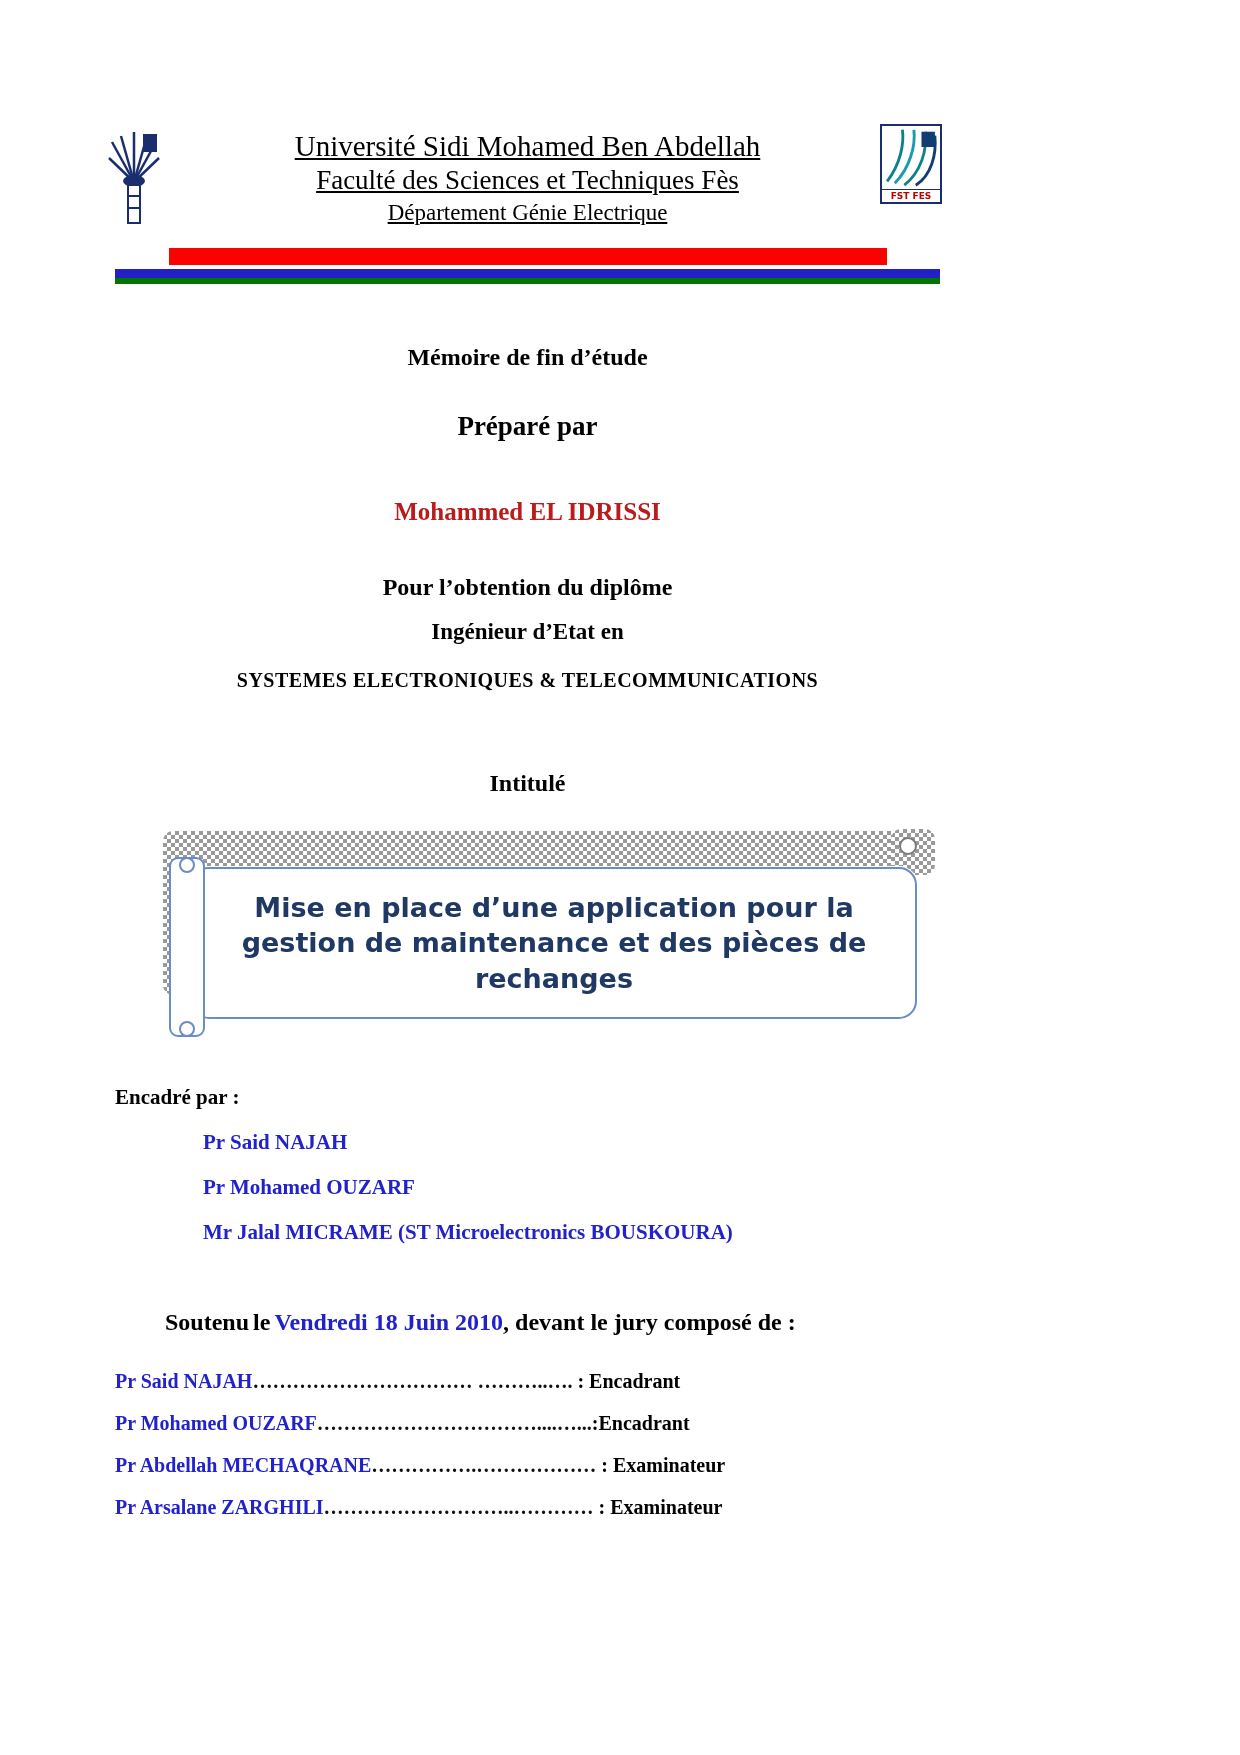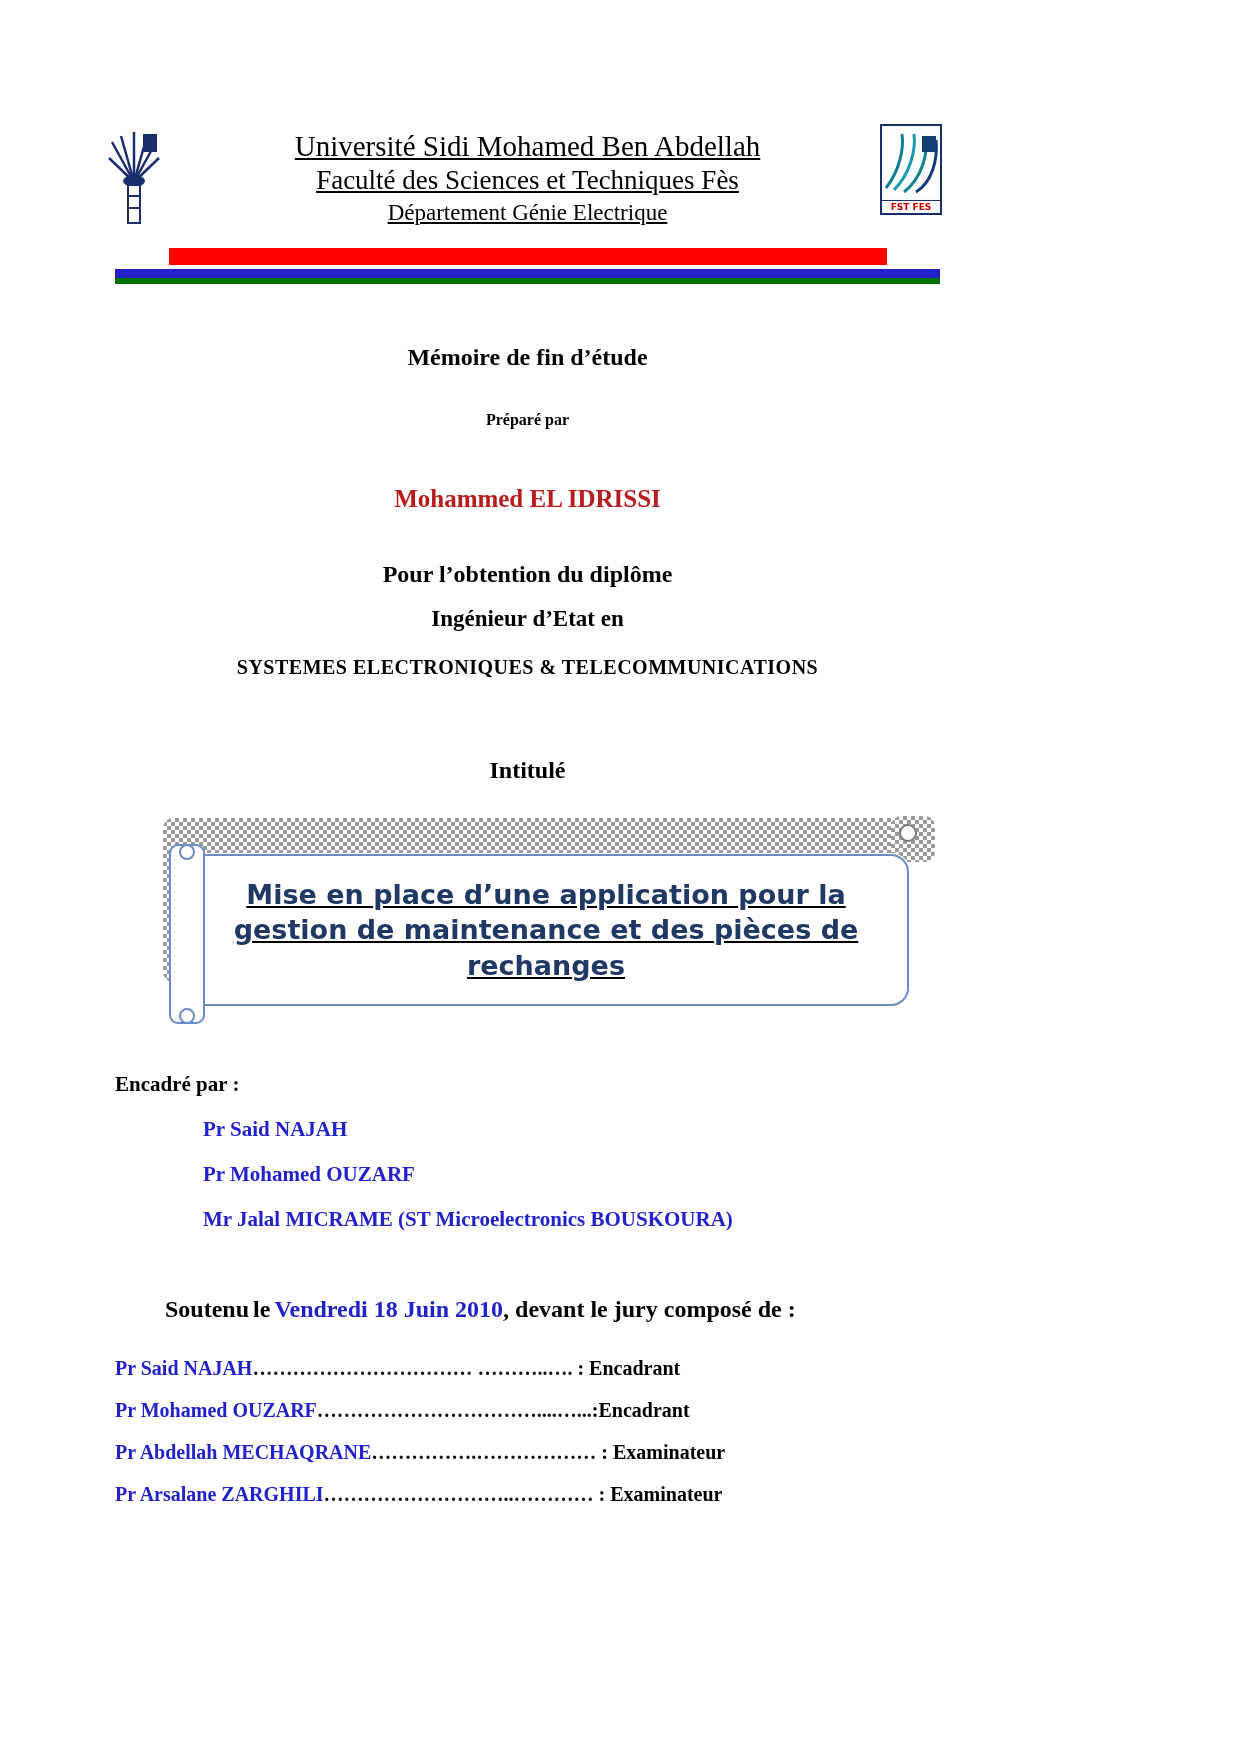--- a/index.html
+++ b/index.html
@@ -8,56 +8,56 @@
   .page { position:relative; width:1240px; height:1755px; background:#fff; overflow:hidden; }
   .content { position:absolute; left:115px; top:0; width:825px; }
 
   
   .header { position:relative; margin-top:128px; height:104px;text-decoration:underline; }
   .header-text { text-align:center; padding:0 70px; }
   .uni-name { font-size:29px; line-height:1.25; }
   .faculty  { font-size:27px; line-height:1.25; }
   .dept     { font-size:23px; line-height:1.3; }
   .logo-left { position:absolute; left:-8px; top:0; width:54px; height:102px; }
-  .logo-right { position:absolute; right:-2px; top:-4px; width:62px; height:91px;
+  .logo-right { position:absolute; right:-2px; top:-4px; width:62px; height:80px;
                 border:2px solid #1a2e6e; background:#fdfdfd; display:flex; flex-direction:column; }
   .logo-right svg { flex:1; width:100%; }
   .fst-caption { font-family:"DejaVu Sans", sans-serif; font-size:9px; font-weight:bold;
                  color:#c00000; text-align:center; line-height:12px; border-top:1px solid #1a2e6e; }
 
   
   .bar-red  { width:718px; height:17px; margin:16px auto 0 auto; background:#fd0000; }
   .bar-blue { width:825px; height:15px; margin-top:4px; background:#2320c8; border-bottom:6px solid #007500; }
 
   
   .center-col { text-align:center; font-weight:bold; }
   .memoire    { font-size:24px; margin-top:60px; }
-  .prepared   { font-size:16px; margin-top:40px; }
+  .prepared   { font-size:27px; margin-top:40px; }
   .author     { font-size:25px; margin-top:56px; color:#b91c1c; }
   .obtention  { font-size:24px; margin-top:48px; }
   .degree     { font-size:23px; margin-top:18px; }
   .speciality { font-size:20px; margin-top:24px; letter-spacing:0.5px; }
   .intitule   { font-size:24px; margin-top:78px; }
 
   
   .banner { position:relative; margin:32px 0 0 48px; width:772px; height:214px; }
   .checker {
     background-image:
       linear-gradient(45deg, #9a9a9a 25%, transparent 25%, transparent 75%, #9a9a9a 75%),
       linear-gradient(45deg, #9a9a9a 25%, transparent 25%, transparent 75%, #9a9a9a 75%);
     background-size:8px 8px; background-position:0 0, 4px 4px; background-color:#fff;
   }
   .banner-shadow { position:absolute; left:0; top:2px; width:742px; height:164px; border-radius:10px; }
   .banner-roll-right { position:absolute; right:0; top:0; width:44px; height:46px; border-radius:10px; }
   .banner-roll-right .curl { position:absolute; left:8px; top:8px; width:18px; height:18px;
       border:2px solid #7a7a7a; border-radius:50%; background:#fff; }
-  .banner-panel { position:absolute; left:20px; top:38px; width:726px; height:152px;
+  .banner-panel { position:absolute; left:28px; top:38px; width:726px; height:152px;
       background:#fff; border:2px solid #6b8cc4; border-radius:18px;
       display:flex; align-items:center; justify-content:center; z-index:2;
-      box-shadow:0 0 0 1px #fff;text-decoration:underline; }
+      box-shadow:0 0 0 1px #fff; }
   .banner-title { font-family:"DejaVu Sans", sans-serif; font-weight:bold; font-size:27px;
       color:#1f3864; text-align:center; max-width:672px; line-height:1.32; }
   .banner-roll-left { position:absolute; left:6px; top:28px; width:36px; height:180px;
       background:#fff; border:2px solid #6b8cc4; border-radius:9px; z-index:3; }
   .banner-roll-left .curl-top, .banner-roll-left .curl-bottom {
       position:absolute; width:16px; height:16px; border:2px solid #6b8cc4; border-radius:50%; background:#fff; }
   .banner-roll-left .curl-top { left:8px; top:-2px; }
   .banner-roll-left .curl-bottom { left:8px; bottom:-2px; }
 
   

